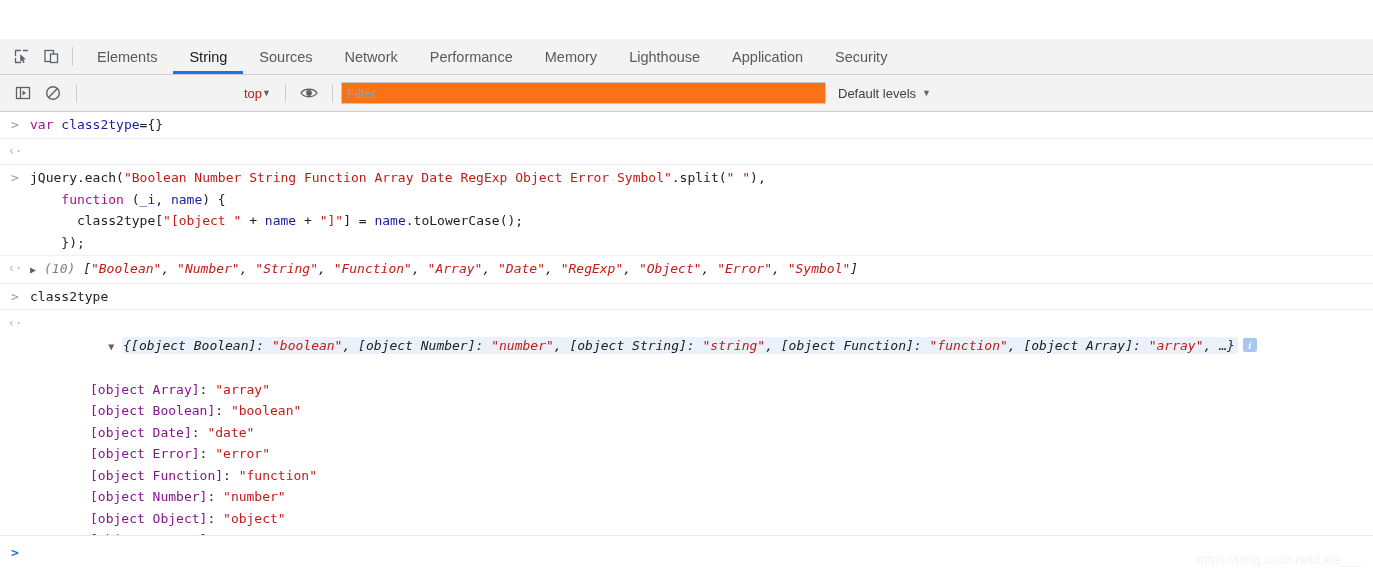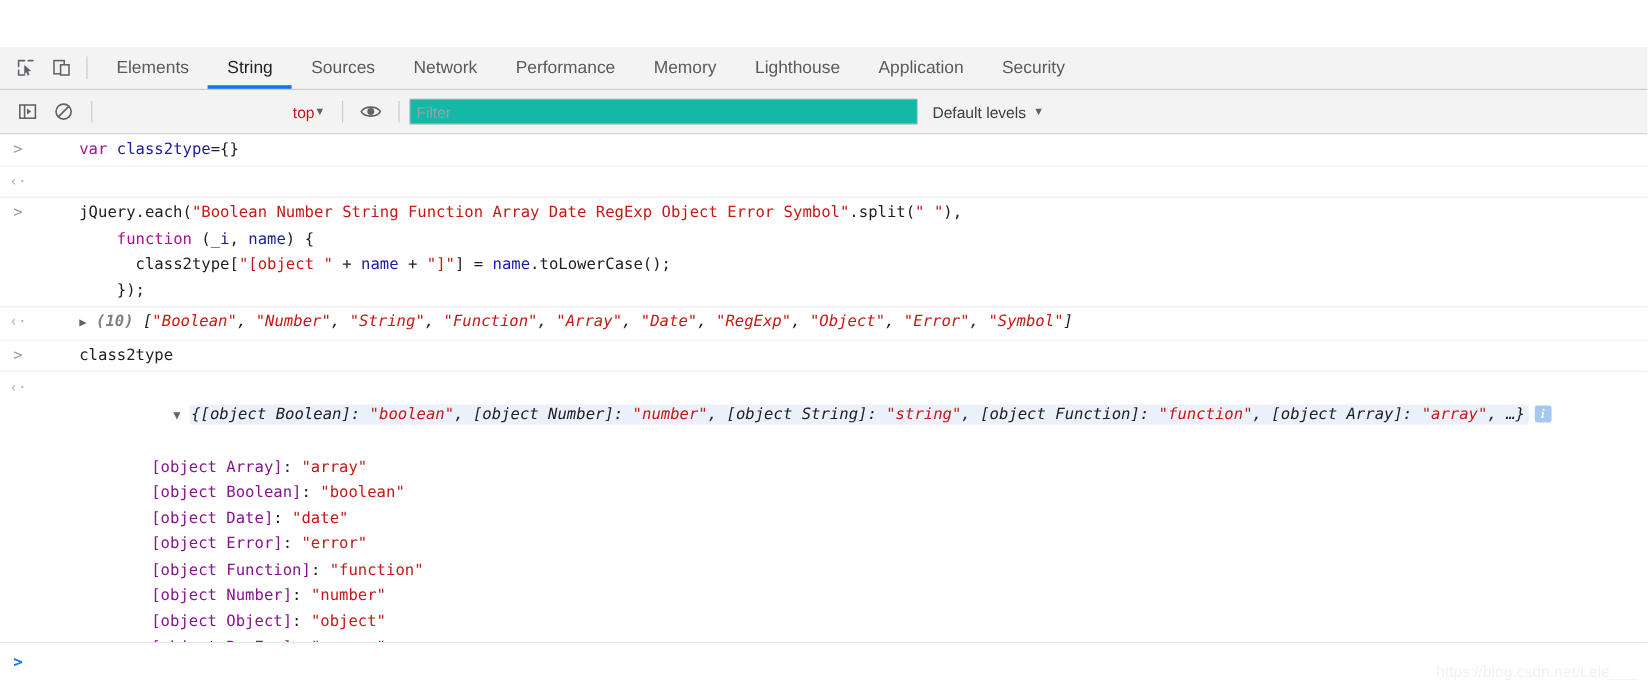--- a/index.html
+++ b/index.html
@@ -83,23 +83,23 @@
   }
   .ctx-label {
     font-size: 13px; color: #b91c1c;
     flex: 1;
     text-align: right;
   }
   .caret {
     font-size: 9px; color: #5f6368; line-height: 1;
   }
   .filter-input {
-    width: 424px;
+    width: 485px;
     height: 22px;
-    background: #14b8a6;
+    background: #f97316;
     border: 1px solid #c6c6c6;
     border-radius: 1px;
     font-size: 13px;
     color: #3c4043;
     padding: 0 5px;
     font-family: "Liberation Sans", sans-serif;
     outline: none;
   }
   .filter-input::placeholder { color: #9aa0a6; }
   .levels {
@@ -132,26 +132,26 @@
   .gutter {
     width: 30px;
     min-width: 30px;
     text-align: center;
     color: #9e9e9e;
     font-size: 13px;
     user-select: none;
     padding-top: 0px;
   }
   .gutter.out { color: #b0b0b0; font-size: 12px; }
-  .content { flex: 1; white-space: pre; padding-right: 20px; margin-left: 36px; }         
+  .content { flex: 1; white-space: pre; padding-right: 20px; }         
   .t-kw    { color: #aa0d91; }         
   .t-var   { color: #1a1aa6; }         
   .t-plain { color: #202124; }
   .t-str   { color: #c41a16; }         
-  .t-gray  { color: #808080; font-weight: bold; }
+  .t-gray  { color: #808080; }
   .t-undef { color: #5f6368; }
   .t-prop  { color: #881391; }
   .it { font-style: italic; }
 
   .preview-row {
     background: transparent;
   }
   .preview-hl {
     background: #eaf1fb;
     border-radius: 2px;

